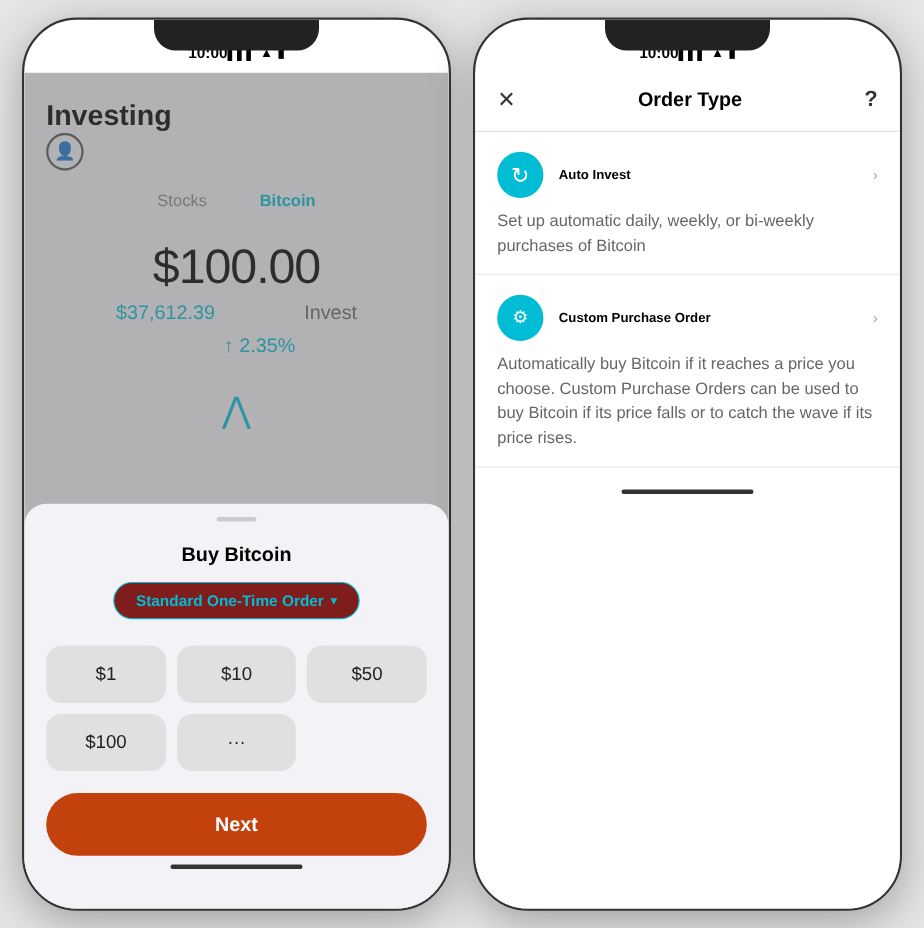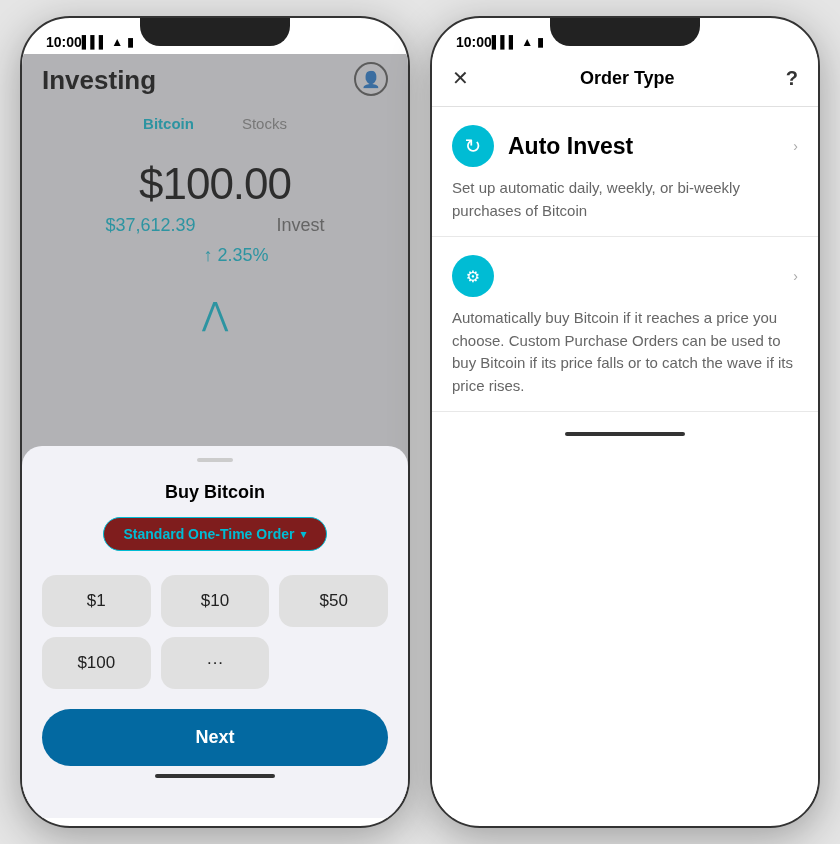--- a/index.html
+++ b/index.html
@@ -31,46 +31,47 @@
       left: 50%;
       transform: translateX(-50%);
       width: 150px;
       height: 28px;
       background: #222;
       border-radius: 0 0 20px 20px;
       z-index: 100;
     }
     .status-bar {
       display: flex;
-      justify-content: flex-start;
+      justify-content: center;
       align-items: center;
       padding: 12px 24px 0;
-      height: 36px;
+      height: 48px;
       font-size: 13px;
       font-weight: 600;
       color: #000;
       position: relative;
       z-index: 10;
     }
     .status-bar .time { font-weight: 700; font-size: 14px; }
     .status-icons { display: flex; align-items: center; gap: 4px; }
     .bar-icon { font-size: 12px; }
 
     
     .left-phone .phone-content {
       height: calc(100% - 44px);
       background: #f2f2f7;
       position: relative;
       overflow: hidden;
     }
     .investing-header {
       display: flex;
       justify-content: space-between;
-      align-items: flex-end;
-      padding: 8px 20px 12px;
+      align-items: flex-start;
+      padding: 24px 20px 12px;
+      flex-direction: column;
     }
     .investing-title {
       font-size: 26px;
       font-weight: 700;
       color: #000;
     }
     .user-icon-btn {
       width: 34px;
       height: 34px;
       border-radius: 50%;
@@ -198,21 +199,21 @@
     .amount-btn {
       background: #e0e0e0;
       border-radius: 14px;
       padding: 16px 8px;
       text-align: center;
       font-size: 17px;
       font-weight: 500;
       color: #222;
     }
     .next-btn {
-      background: #0369a1;
+      background: #c2410c;
       border-radius: 30px;
       padding: 18px;
       text-align: center;
       color: #fff;
       font-size: 18px;
       font-weight: 600;
       margin-top: 8px;
     }
     .home-indicator {
       width: 120px;
@@ -271,21 +272,21 @@
       border-radius: 50%;
       background: #00bcd4;
       display: flex;
       align-items: center;
       justify-content: center;
       color: #fff;
       font-size: 18px;
       flex-shrink: 0;
     }
     .option-name {
-      font-size: 23px;
+      font-size: 12px;
       font-weight: 700;
       color: #000;
     }
     .option-chevron {
       color: #aaa;
       font-size: 14px;
     }
     .option-desc {
       font-size: 15px;
       color: #666;
@@ -314,22 +315,22 @@
     </div>
   </div>
   <div class="phone-content">
     <div class="investing-header">
       <span class="investing-title">Investing</span>
       <div class="user-icon-btn">
         <span>👤</span>
       </div>
     </div>
     <div class="tabs-row">
+      <div class="tab-pill">Stocks</div>
       <div class="tab-pill active">Bitcoin</div>
-      <div class="tab-pill">Stocks</div>
     </div>
     <div class="price-section">
       <div class="main-price">$100.00</div>
       <div class="price-meta">
         <span class="price-current">$37,612.39</span>
         <span class="price-change">↑ 2.35%</span>
         <span class="price-period">Invest</span>
       </div>
     </div>
     <div class="chart-area">
@@ -383,20 +384,21 @@
         </div>
         <span class="option-chevron">›</span>
       </div>
       <div class="option-desc">Set up automatic daily, weekly, or bi-weekly purchases of Bitcoin</div>
     </div>
 
     <div class="order-option">
       <div class="option-row">
         <div class="option-left">
           <div class="option-icon" style="font-size:16px;">⚙</div>
+          <span class="option-name">Custom Purchase Order</span>
         </div>
         <span class="option-chevron">›</span>
       </div>
       <div class="option-desc">Automatically buy Bitcoin if it reaches a price you choose. Custom Purchase Orders can be used to buy Bitcoin if its price falls or to catch the wave if its price rises.</div>
     </div>
 
     <div class="right-home-indicator"></div>
   </div>
 </div>
 

